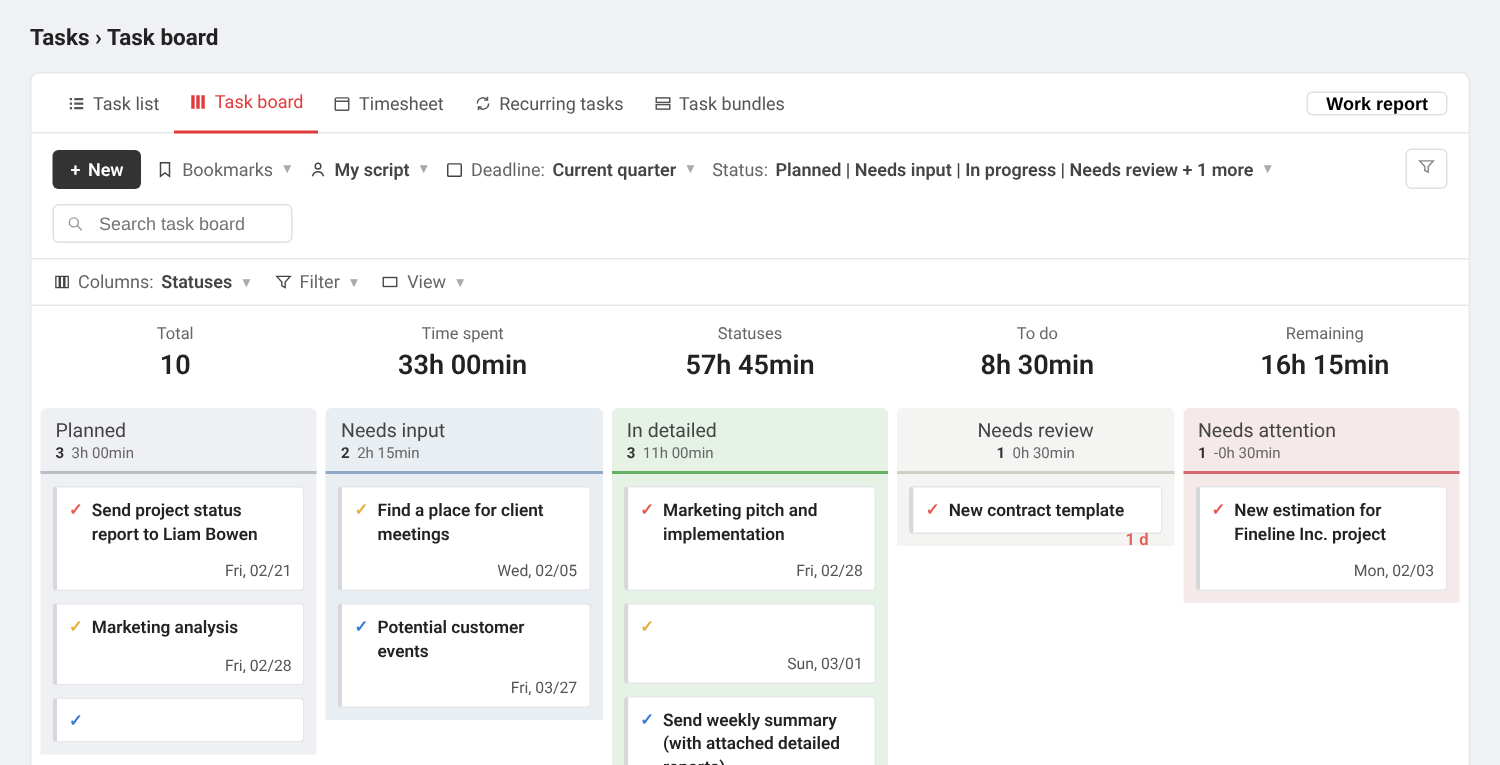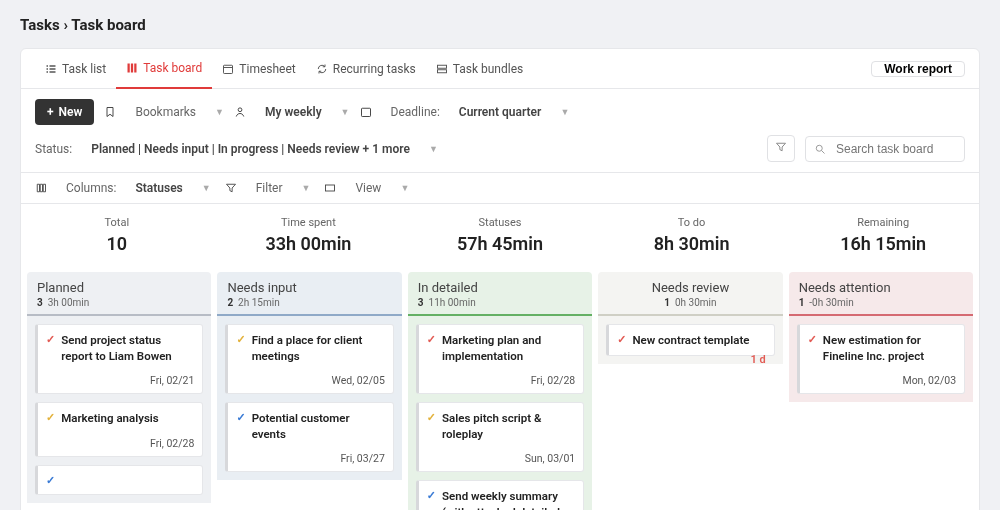--- a/index.html
+++ b/index.html
@@ -9,21 +9,21 @@
   .panel { background: #fff; border-radius: 6px; border: 1px solid #e6e7ea; }
   .tabs { display: flex; align-items: center; padding: 0 14px; border-bottom: 1px solid #e6e7ea; justify-content: space-between; }
   .tab { display: flex; align-items: center; gap: 5px; padding: 12px 10px; color: #555; cursor: pointer; font-size: 12px; }
   .tab.active { color: #e03b3a; border-bottom: 2px solid #e03b3a; margin-bottom: -1px; }
   .tab-spacer { flex: 1; }
   .work-report { background: #fff; border: 1px solid #e0e1e4; border-radius: 4px; padding: 0 12px; font-weight: 600; font-size: 12px; cursor: pointer; margin: 6px 0; }
   .icon { display: inline-flex; width: 12px; height: 12px; }
   .toolbar { display: flex; align-items: center; flex-wrap: wrap; gap: 10px; padding: 10px 14px; border-bottom: 1px solid #e6e7ea; }
   .toolbar2 { display: flex; align-items: center; gap: 14px; padding: 8px 14px; border-bottom: 1px solid #e6e7ea; }
   .btn-new { background: #333; color: #fff; border-radius: 4px; padding: 6px 12px; display: flex; align-items: center; gap: 5px; font-weight: 600; cursor: pointer; }
-  .filter-pill { display: flex; align-items: center; gap: 19px; color: #444; cursor: pointer; font-size: 12px; }
+  .filter-pill { display: flex; align-items: center; gap: 5px; color: #444; cursor: pointer; font-size: 12px; }
   .filter-pill .label { color: #666; }
   .filter-pill .val { font-weight: 600; }
   .chev { font-size: 9px; color: #aaa; }
   .toolbar-spacer { flex: 1; }
   .search-wrap { display: flex; align-items: center; gap: 10px; border: 1px solid #e0e1e4; border-radius: 4px; padding: 5px 8px; width: 160px; }
   .search-wrap input { border: none; outline: none; font-size: 12px; width: 100%; }
   .funnel { border: 1px solid #e0e1e4; border-radius: 4px; padding: 5px 7px; cursor: pointer; color: #888; }
   .summary { display: flex; padding: 12px 0 18px; }
   .summary-cell { flex: 1; text-align: center; }
   .summary-label { font-size: 11px; color: #666; margin-bottom: 4px; }
@@ -127,21 +127,21 @@
         <span class="label">Bookmarks</span>
         <span class="chev">▼</span>
       </div>
       <div class="filter-pill">
         <span class="icon">
             <svg viewBox="0 0 16 16">
               <circle cx="8" cy="5" r="2.5" fill="none" stroke="currentColor" stroke-width="1.3"></circle>
               <path d="M3 14c1-3 3-4 5-4s4 1 5 4" fill="none" stroke="currentColor" stroke-width="1.3"></path>
             </svg>
           </span>
-        <span class="val">My weekly</span>
+        <span class="val">My script</span>
         <span class="chev">▼</span>
       </div>
       <div class="filter-pill">
         <span class="icon">
             <svg viewBox="0 0 16 16">
               <rect x="2" y="3" width="12" height="11" rx="1" fill="none" stroke="currentColor" stroke-width="1.3"></rect>
             </svg>
           </span>
         <span class="label">Deadline:</span>
         <span class="val">Current quarter</span>
@@ -272,28 +272,27 @@
           </div>
         </div>
         <div class="col in-progress">
           <div class="col-head">
             <div class="col-title">In detailed</div>
             <div class="col-meta"><b>3</b>&nbsp;&nbsp;11h 00min</div>
           </div>
           <div class="card">
             <div class="card-title">
               <span class="check red">✓</span>
-              <span>Marketing plan and implementation</span>
+              <span>Marketing pitch and implementation</span>
             </div>
             <div class="card-date">Fri, 02/28</div>
           </div>
           <div class="card">
             <div class="card-title">
               <span class="check yellow">✓</span>
-              <span>Sales pitch script &amp; roleplay</span>
             </div>
             <div class="card-date">Sun, 03/01</div>
           </div>
           <div class="card">
             <div class="card-title">
               <span class="check blue">✓</span>
               <span>Send weekly summary (with attached detailed reports)</span>
             </div>
           </div>
         </div>

